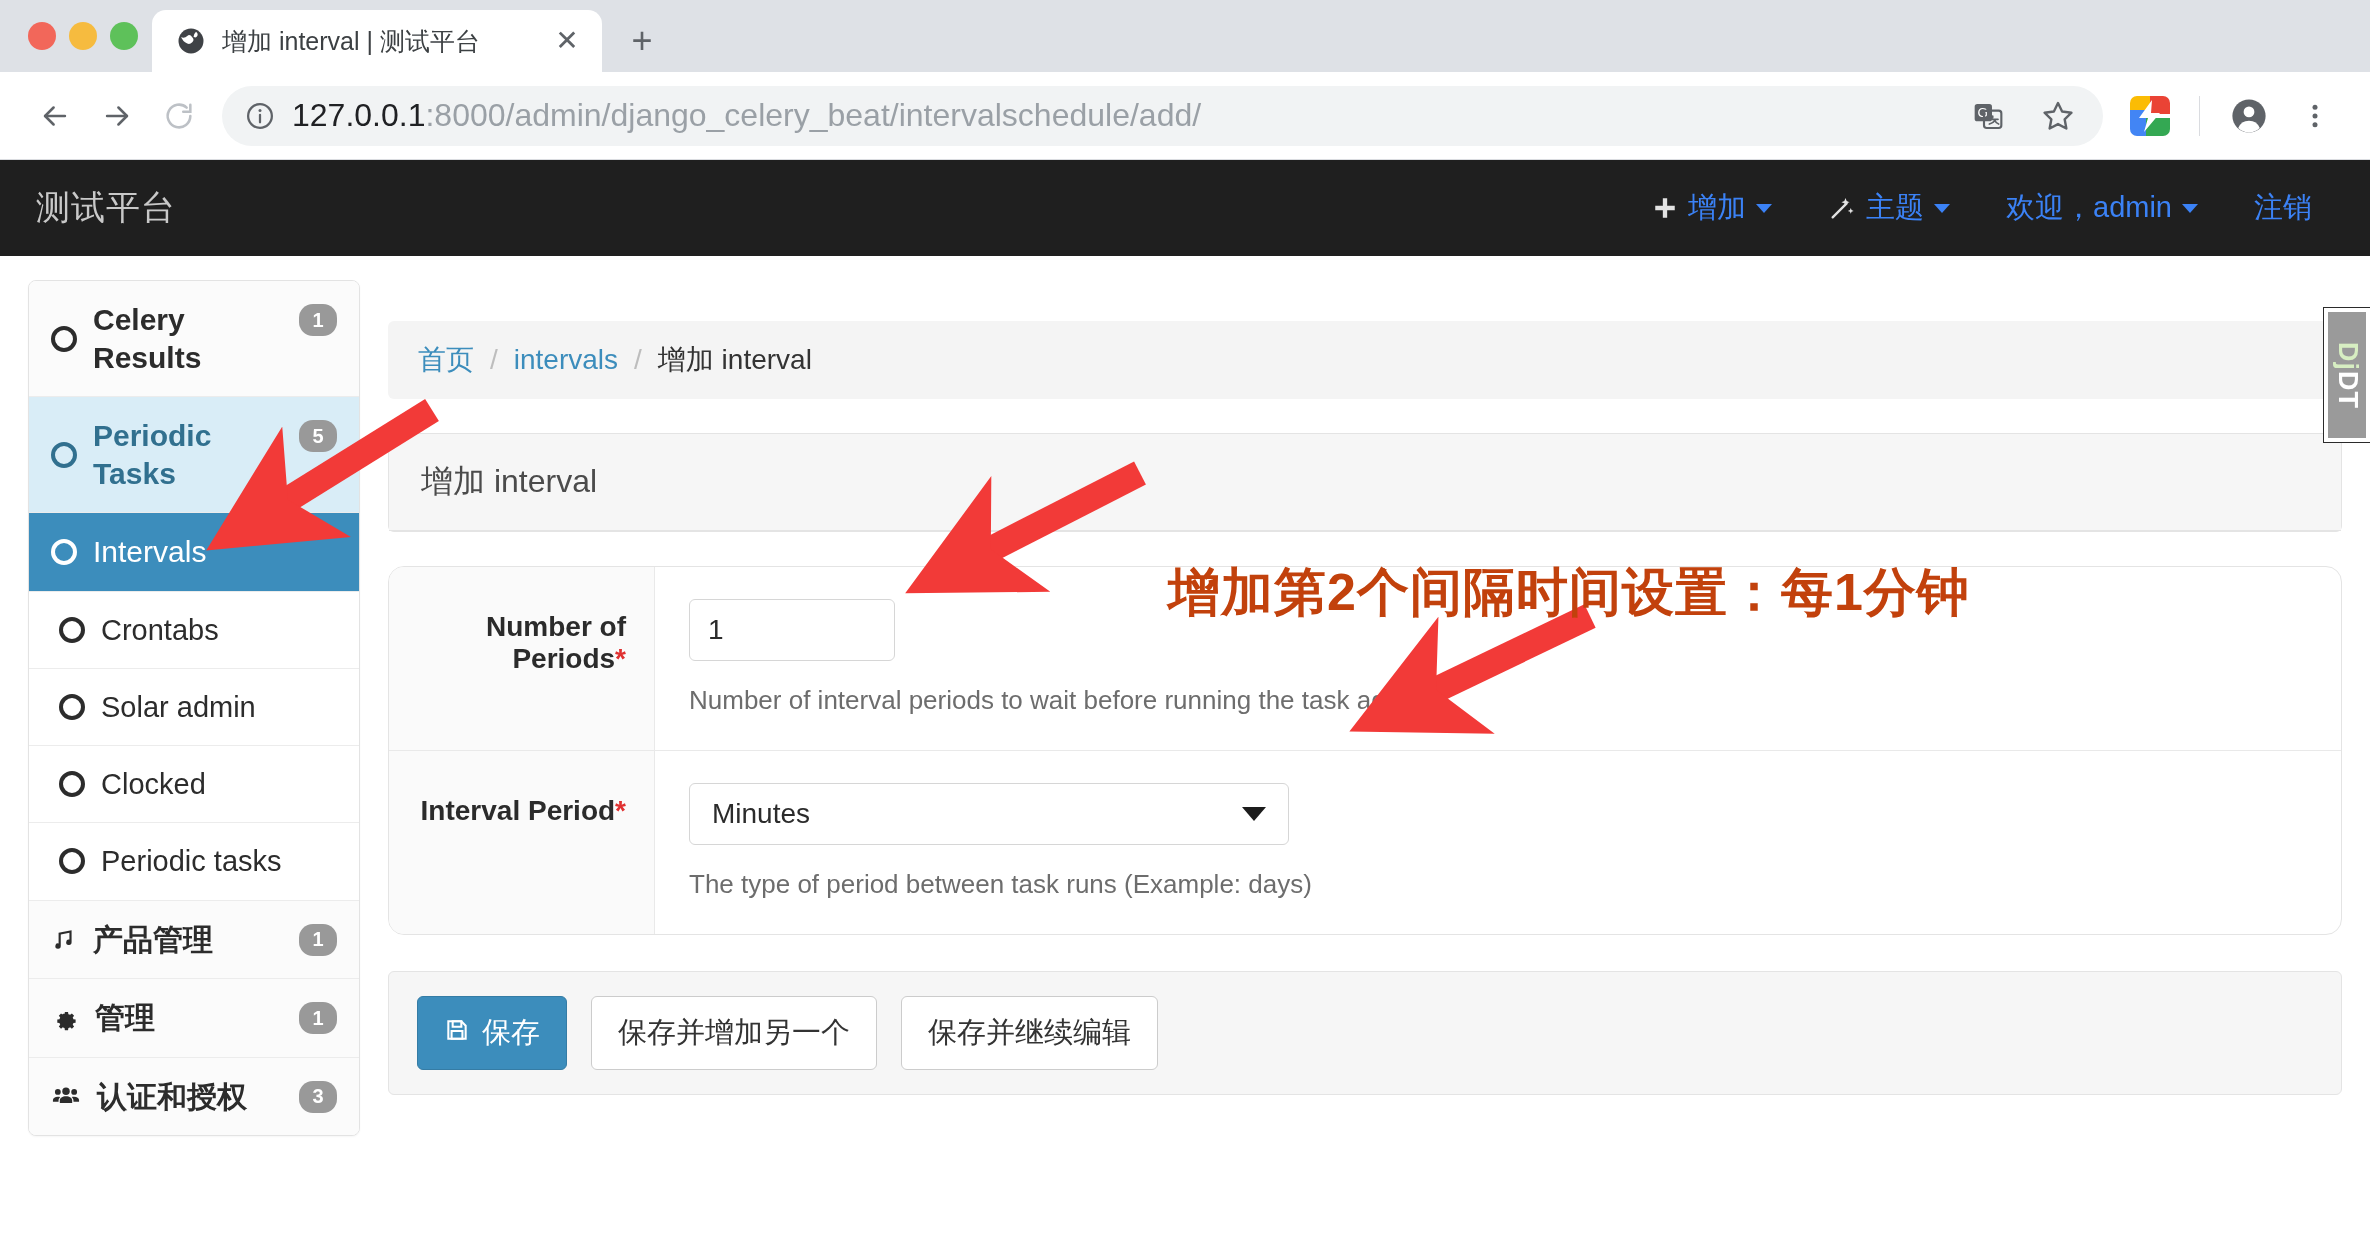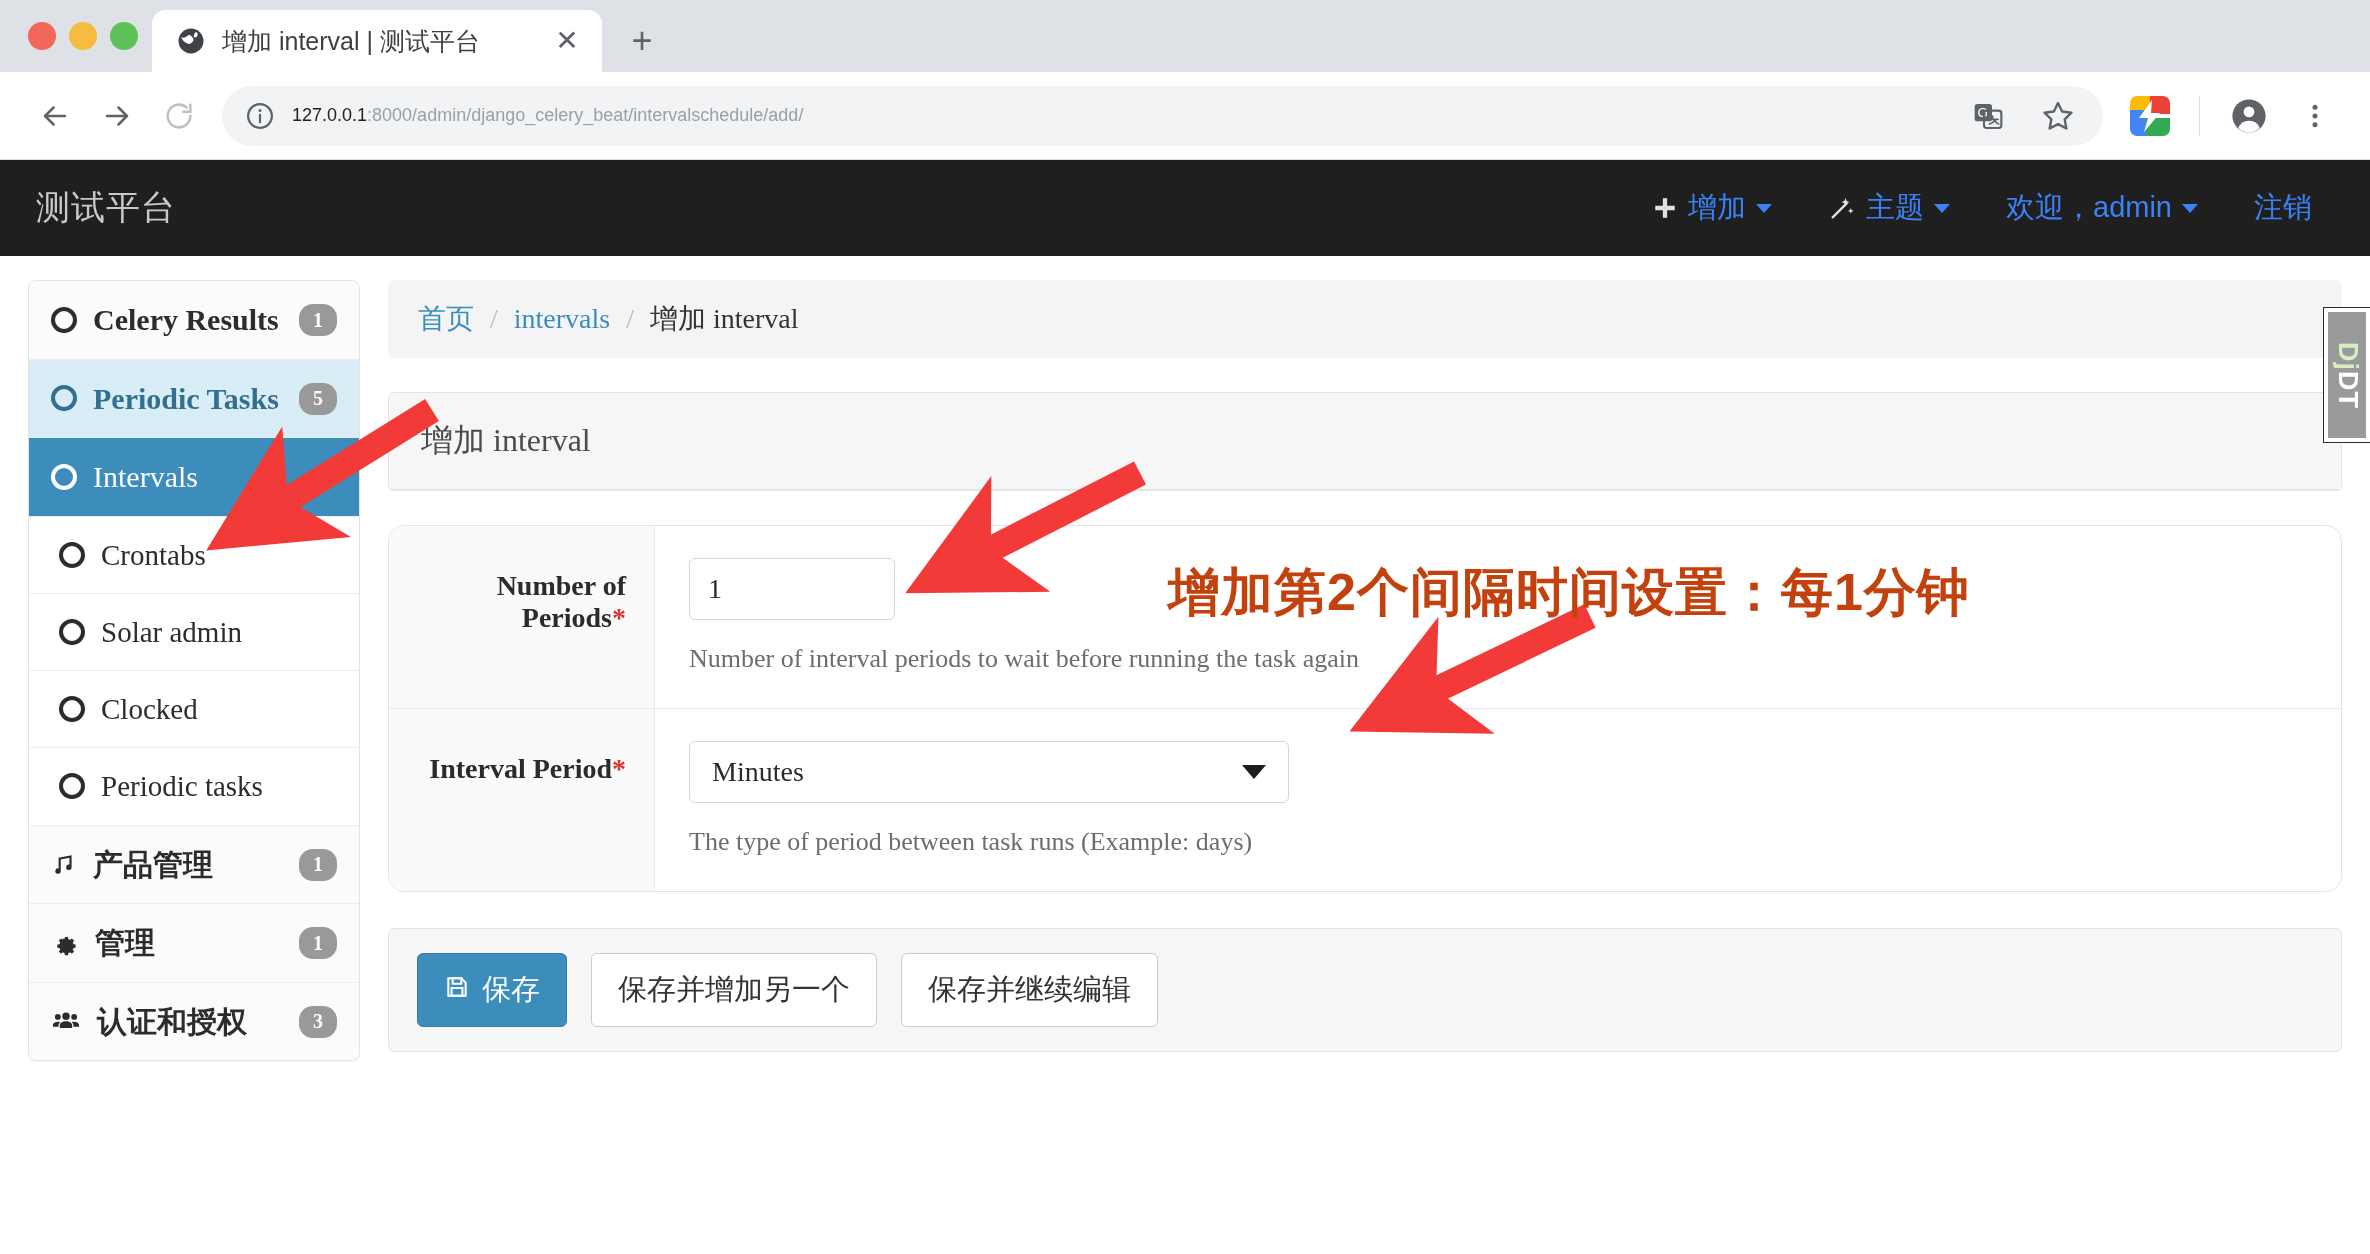--- a/index.html
+++ b/index.html
@@ -92,21 +92,21 @@
     min-width: 0;
   }
   .info-icon {
     width: 32px; height: 32px; flex: 0 0 32px;
     margin-right: 16px;
     display: flex; align-items: center; justify-content: center;
     color: #5f6368;
   }
   .url {
     flex: 1;
-    font-size: 18px;
+    font-size: 32px;
     color: #9aa0a6;
     white-space: nowrap; overflow: hidden;
     min-width: 0;
   }
   .url .host { color: #202124; }
   .omni-actions { display: flex; align-items: center; gap: 8px; flex: 0 0 auto; }
   .toolbar-right { display: flex; align-items: center; gap: 4px; flex: 0 0 auto; }
   .tb-sep { width: 1px; height: 40px; background: #dadce0; margin: 0 14px; }
 
   .ext-icon {
@@ -194,23 +194,22 @@
     font-weight: bold;
     white-space: nowrap;
     letter-spacing: 1px;
     font-family: "Liberation Sans", sans-serif;
   }
   .djdt .dj { color: #d7eec2; }
   .djdt .dt { color: #ffffff; }
 
   .body {
     display: flex;
-    align-items: flex-start;
+    align-items: center;
     padding: 24px 0 0 0;
-    font-family: Liberation Serif, serif;
   }
 
   
   .sidebar {
     width: 332px;
     flex: 0 0 332px;
     margin-left: 28px;
     border: 1px solid #e3e3e3;
     border-radius: 8px;
     background: #fff;

